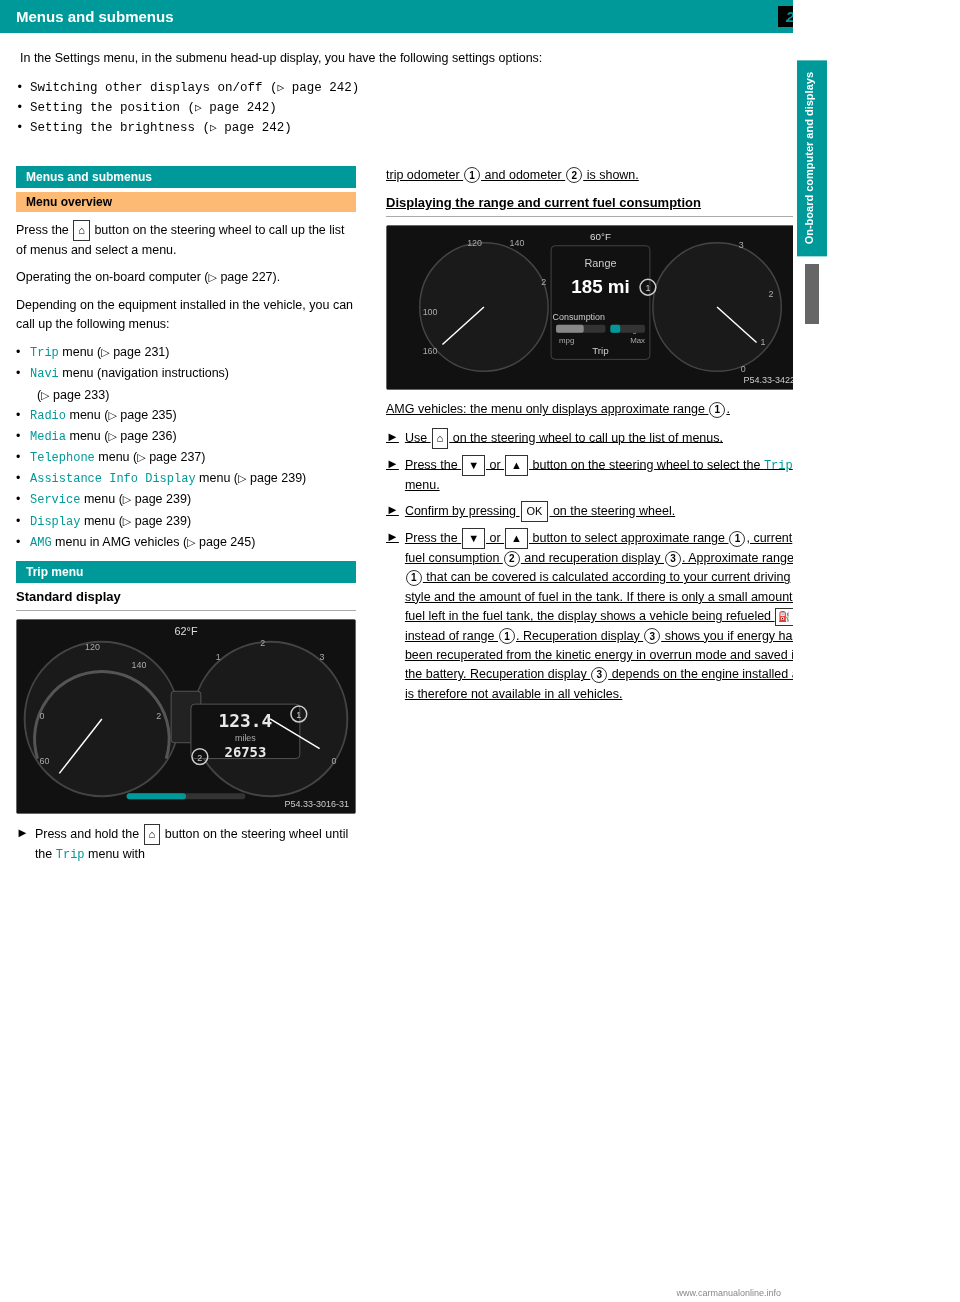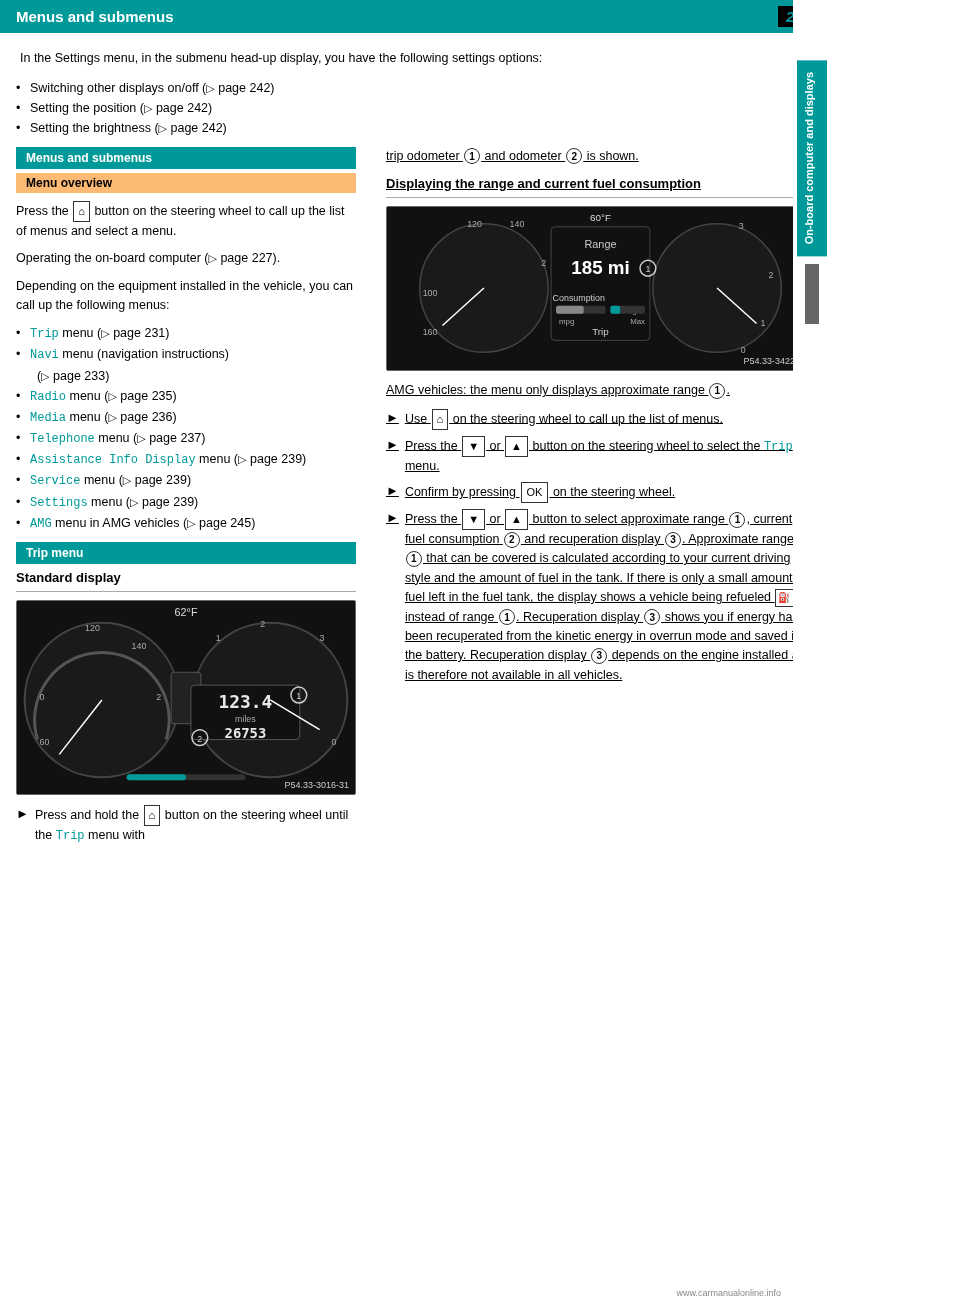--- a/index.html
+++ b/index.html
@@ -109,21 +109,22 @@
     .intro-text {
       font-size: 12.5px;
       line-height: 1.5;
       margin-bottom: 10px;
       padding: 0 20px;
     }
 
     .bullet-list {
       list-style: none;
       padding: 0 16px;
-      margin-bottom: 9px;
+      margin-bottom: 28px;
+      font-family: Liberation Mono, monospace;
     }
 
     .bullet-list li {
       font-size: 12.5px;
       line-height: 1.6;
       padding-left: 14px;
       position: relative;
     }
 
     .bullet-list li::before {
@@ -346,21 +347,21 @@
         </p>
 
         <ul class="menu-bullet-list">
           <li><span class="mono">Trip</span> menu (<span style="font-size:11px;">▷</span> page 231)</li>
           <li><span class="mono">Navi</span> menu (navigation instructions)<br>&nbsp;&nbsp;(<span style="font-size:11px;">▷</span> page 233)</li>
           <li><span class="mono">Radio</span> menu (<span style="font-size:11px;">▷</span> page 235)</li>
           <li><span class="mono">Media</span> menu (<span style="font-size:11px;">▷</span> page 236)</li>
           <li><span class="mono">Telephone</span> menu (<span style="font-size:11px;">▷</span> page 237)</li>
           <li><span class="mono">Assistance Info Display</span> menu (<span style="font-size:11px;">▷</span> page 239)</li>
           <li><span class="mono">Service</span> menu (<span style="font-size:11px;">▷</span> page 239)</li>
-          <li><span class="mono">Settings</span> menu (<span style="font-size:11px;">▷</span> page 239)</li>
+          <li><span class="mono">Display</span> menu (<span style="font-size:11px;">▷</span> page 239)</li>
           <li><span class="mono">AMG</span> menu in AMG vehicles (<span style="font-size:11px;">▷</span> page 245)</li>
         </ul>
 
         <div class="section-header-teal">
           <span>Trip menu</span>
         </div>
 
         <p class="section-title-bold" style="margin-top:6px;">Standard display</p>
         <hr class="section-rule">
 

